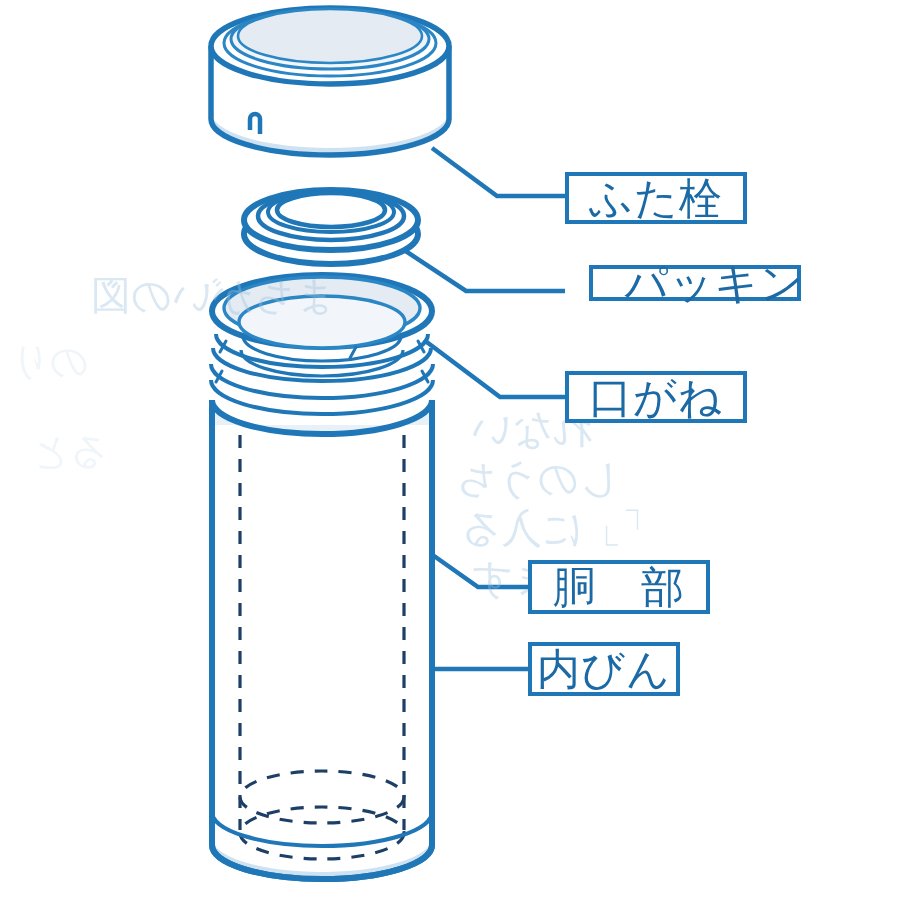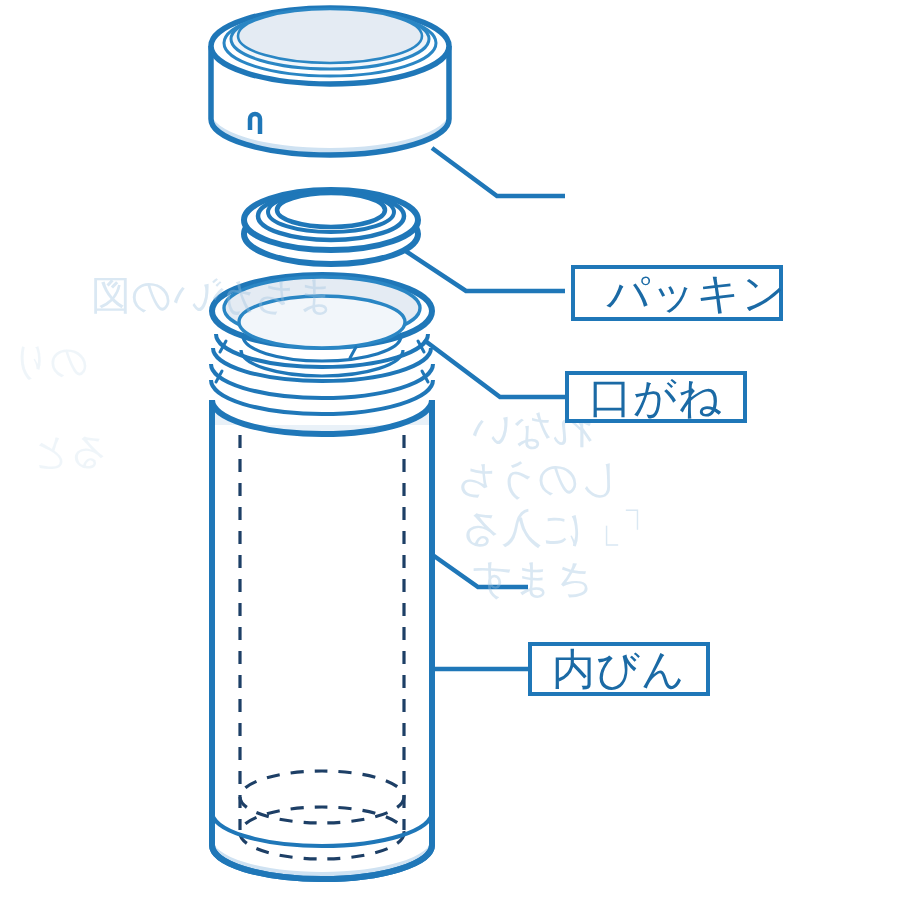--- a/index.html
+++ b/index.html
@@ -35,24 +35,24 @@
     justify-content: center;
     color: #1b6aa5;
     font-family: "DejaVu Sans", "Liberation Sans", sans-serif;
     font-size: 43px;
     line-height: 1;
     letter-spacing: 1px;
     white-space: pre;
     z-index: 5;
   }
   #label-box-lid      { left: 565px; top: 172px; width: 182px; height: 52px; }
-  #label-box-packing  { left: 571px; top: 265px; width: 212px; height: 56px; padding-left: 39px; }
+  #label-box-packing  { left: 589px; top: 265px; width: 212px; height: 36px; padding-left: 39px; }
   #label-box-neck     { left: 565px; top: 371px; width: 182px; height: 52px; font-family: Liberation Serif, serif; }
   #label-box-body     { left: 528px; top: 560px; width: 182px; height: 54px; }
-  #label-box-inner    { left: 528px; top: 642px; width: 182px; height: 54px; }
+  #label-box-inner    { left: 528px; top: 642px; width: 152px; height: 54px; }
 
   .ghost-text {
     position: absolute;
     color: #9fc3e0;
     opacity: 0.38;
     font-family: "DejaVu Sans", "Liberation Sans", sans-serif;
     font-size: 40px;
     line-height: 1.15;
     white-space: pre;
     transform: scaleX(-1);
@@ -185,27 +185,33 @@
       <g fill="none" stroke="#1f77b8" stroke-width="3" stroke-linecap="round">
         <line x1="220" y1="352" x2="226" y2="341"></line>
         <line x1="216" y1="382" x2="222" y2="371"></line>
         <line x1="424" y1="352" x2="418" y2="341"></line>
         <line x1="428" y1="382" x2="422" y2="371"></line>
         <line x1="350" y1="358" x2="356" y2="347"></line>
       </g>
     </g>
   </svg>
 
+  <div class="label-box" id="label-box-lid">
+    <span>ふた栓</span>
+  </div>
 
   <div class="label-box" id="label-box-packing">
     <span>パッキン</span>
   </div>
 
   <div class="label-box" id="label-box-neck">
     <span>口がね</span>
   </div>
 
+  <div class="label-box" id="label-box-body">
+    <span>胴　部</span>
+  </div>
 
   <div class="label-box" id="label-box-inner">
     <span>内びん</span>
   </div>
 
 </div>
 
 </body></html>

